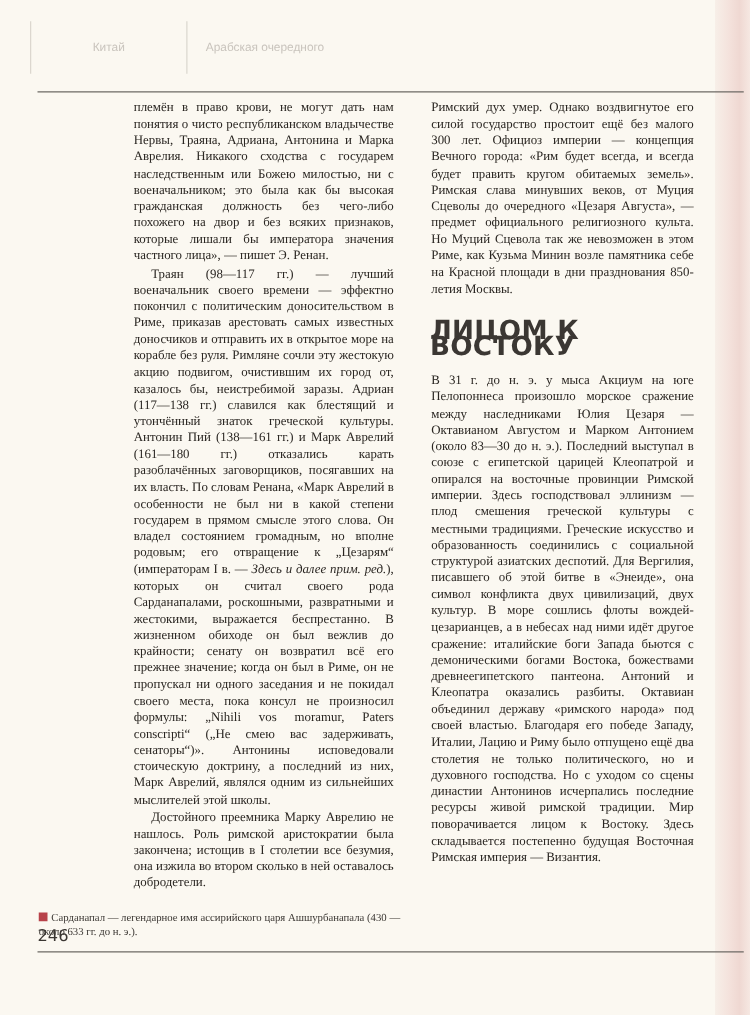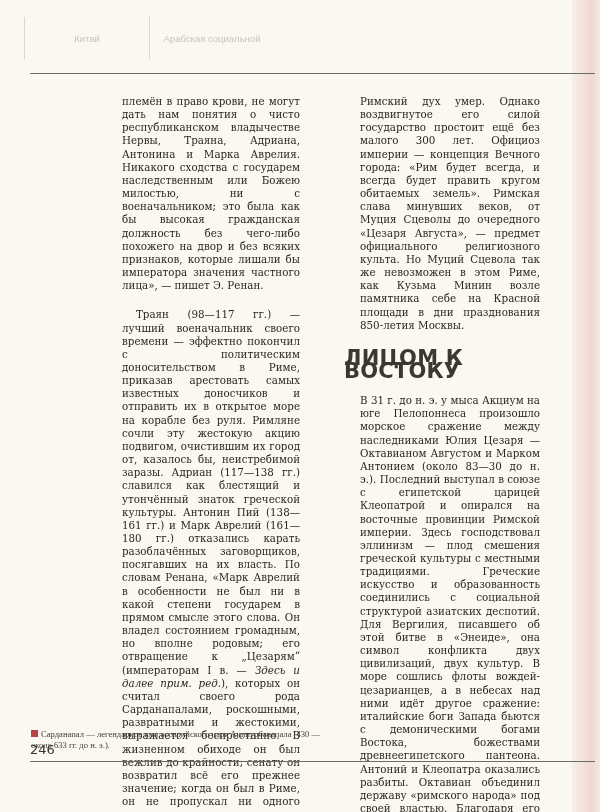--- a/index.html
+++ b/index.html
@@ -39,21 +39,21 @@
     .rule-bottom {
       position: absolute; left: 30px; top: 761px; width: 565px; height: 1px;
       background: #6e6a65;
     }
     .col {
       position: absolute; font-size: 10.3px; line-height: 13.15px;
       text-align: justify; hyphens: manual;
     }
     .col-left { left: 106px; top: 79px; width: 210px; }
     .col-right { left: 344px; top: 79px; width: 212px; }
-    .col p { margin: 16px; }
+    .col p { margin: 1px; font-family: Liberation Serif, serif; }
     .col p.indent { text-indent: 14px; }
     .col em { font-style: italic; }
     .heading {
       font-family: "DejaVu Sans", "Liberation Sans", sans-serif;
       font-size: 21px; letter-spacing: 0.2px; color: #3b3733;
       margin: 20px 0 14px 0; font-weight: bold; text-align: left;
     }
     .footnote {
       position: absolute; left: 31px; top: 729px; width: 300px;
       font-family: "Liberation Serif", serif; font-size: 8.6px; line-height: 11px;
@@ -68,21 +68,21 @@
       font-family: "DejaVu Sans", sans-serif; font-size: 13px; color: #3a3632;
     }
   </style>
 </head>
 <body>
 
 <div class="page-edge"></div>
 
 <nav class="tabs">
   <div class="tab">Китай</div>
-  <div class="tab">Арабская социальной</div>
+  <div class="tab">Арабская очередного</div>
 </nav>
 
 <div class="rule-top"></div>
 
 <article class="col col-left">
   <p>племён в право крови, не могут дать нам понятия о чисто республиканском владычестве Нервы, Траяна, Адриана, Антонина и Марка Аврелия. Никакого сходства с государем наследственным или Божею милостью, ни с военачальником; это была как бы высокая гражданская должность без чего-либо похожего на двор и без всяких признаков, которые лишали бы императора значения частного лица», — пишет Э. Ренан.</p>
   <p class="indent"><span>Траян (98—117 гг.) — лучший военачальник своего времени — эффектно покончил с политическим доносительством в Риме, приказав арестовать самых известных доносчиков и отправить их в открытое море на корабле без руля. Римляне сочли эту жестокую акцию подвигом, очистившим их город от, казалось бы, неистребимой заразы. Адриан (117—138 гг.) славился как блестящий и утончённый знаток греческой культуры. Антонин Пий (138—161 гг.) и Марк Аврелий (161—180 гг.) отказались карать разоблачённых заговорщиков, посягавших на их власть. По словам Ренана, «Марк Аврелий в особенности не был ни в какой степени государем в прямом смысле этого слова. Он владел состоянием громадным, но вполне родовым; его отвращение к „Цезарям“ (императорам I в. — </span><em>Здесь и далее прим. ред.</em><span>), которых он считал своего рода Сарданапалами, роскошными, развратными и жестокими, выражается беспрестанно. В жизненном обиходе он был вежлив до крайности; сенату он возвратил всё его прежнее значение; когда он был в Риме, он не пропускал ни одного заседания и не покидал своего места, пока консул не произносил формулы: „Nihili vos moramur, Paters conscripti“ („Не смею вас задерживать, сенаторы“)». Антонины исповедовали стоическую доктрину, а последний из них, Марк Аврелий, являлся одним из сильнейших мыслителей этой школы.</span></p>
   <p class="indent">Достойного преемника Марку Аврелию не нашлось. Роль римской аристократии была закончена; истощив в I столетии все безумия, она изжила во втором сколько в ней оставалось добродетели.</p>
 </article>
 

